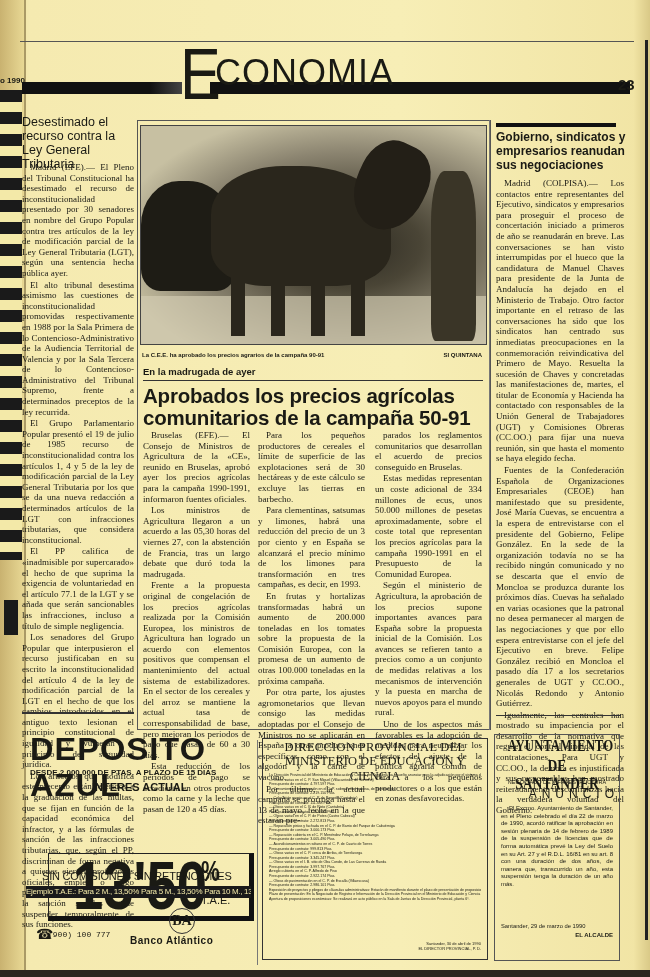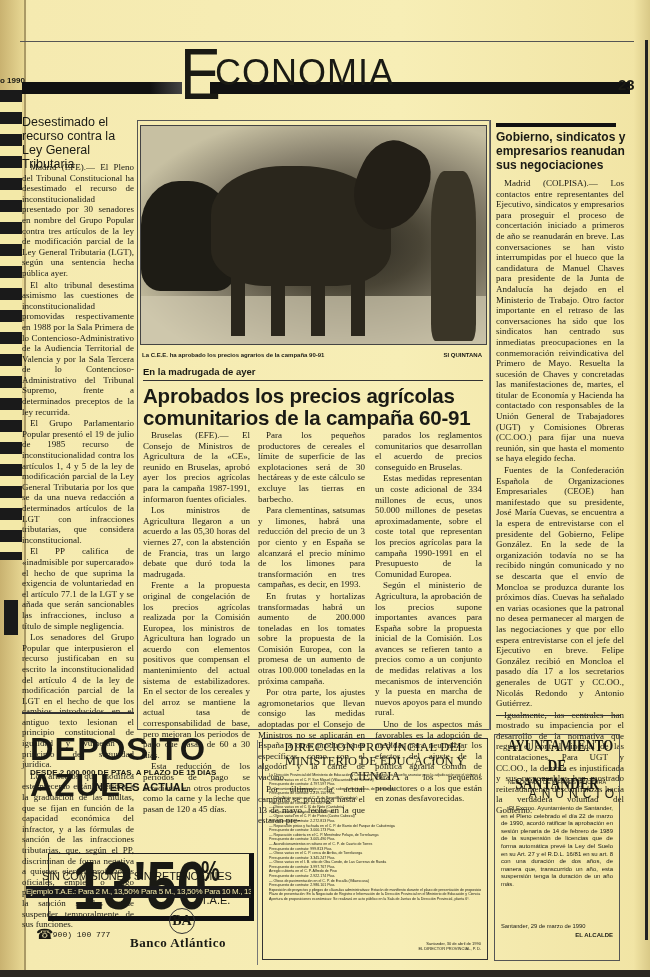--- a/index.html
+++ b/index.html
@@ -50,21 +50,21 @@
   .ad1 .int{position:absolute;left:70px;top:51px;font-family:"Liberation Sans",sans-serif;font-weight:bold;font-size:11px;}
   .ad1 .box{position:absolute;left:26px;top:75px;width:200px;height:62px;border:1px solid #222;border-right:5px solid #111;border-bottom:5px solid #111;margin-top:48px;}
   .ad1 .rate{position:absolute;left:24px;top:-10px;font-family:"Liberation Sans",sans-serif;font-weight:bold;font-size:68px;line-height:82px;transform:scaleX(.8);transform-origin:left;}
   .ad1 .pct{position:absolute;left:152px;top:0;font-family:"Liberation Sans",sans-serif;font-weight:bold;font-size:30px;transform:scaleX(.7);transform-origin:left;}
   .ad1 .tae{position:absolute;left:152px;top:40px;font-family:"Liberation Sans",sans-serif;font-size:11px;}
   .ad1 .sin{position:absolute;left:20px;top:140px;font-family:"Liberation Sans",sans-serif;font-size:11px;letter-spacing:-.2px;}
   .ad1 .bar{position:absolute;left:4px;top:156px;width:225px;height:12px;background:#1a1a1a;color:#f3e9a8;font-family:"Liberation Sans",sans-serif;font-size:8px;line-height:12px;white-space:nowrap;overflow:hidden;letter-spacing:-.3px;}
   .ad1 .logo{position:absolute;left:147px;top:178px;width:24px;height:24px;border:1px solid #333;border-radius:50%;font-family:"Liberation Serif",serif;font-weight:bold;font-size:14px;line-height:24px;text-align:center;}
   .ad1 .phone-icon{position:absolute;left:14px;top:196px;font-size:14px;}
   .ad1 .phone{position:absolute;left:26px;top:200px;font-family:Liberation Mono, monospace;font-size:8px;}
-  .ad1 .bank{position:absolute;left:108px;top:205px;font-family:Liberation Serif, serif;font-weight:bold;font-size:13px;letter-spacing:.5px;}
+  .ad1 .bank{position:absolute;left:108px;top:205px;font-family:Liberation Sans, sans-serif;font-weight:bold;font-size:10px;letter-spacing:.5px;}
   .vsep1{position:absolute;left:257px;top:740px;width:1px;height:225px;background:#777;}
   
   .ad2{position:absolute;left:262px;top:738px;width:224px;height:220px;border:1px solid #333;}
   .ad2 .t1{position:absolute;left:0;top:1px;width:224px;text-align:center;font-family:"Liberation Serif",serif;font-size:12.5px;letter-spacing:.3px;}
   .ad2 .t2{position:absolute;left:0;top:15px;width:224px;text-align:center;font-family:"Liberation Serif",serif;font-size:12.5px;}
   .ad2 .body{position:absolute;left:6px;top:34px;width:212px;font-family:"Liberation Sans",sans-serif;font-size:3.6px;line-height:4.6px;}
   .ad2 .body div{white-space:nowrap;overflow:hidden;}
   .ad2 .sig{position:absolute;right:6px;bottom:8px;text-align:right;font-family:"Liberation Sans",sans-serif;font-size:4px;line-height:5px;}
   
   .ad3{position:absolute;left:494px;top:734px;width:124px;height:225px;border:1px solid #555;}
@@ -113,24 +113,24 @@
     <div class="head"></div>
     <div class="legs"></div>
     <div class="man"></div>
   </div>
   <div class="caption">
     <span>La C.E.E. ha aprobado los precios agrarios de la campaña 90-91</span>
     <span>SI QUINTANA</span>
   </div>
   <div class="kicker">En la madrugada de ayer</div>
   <div class="kicker-rule"></div>
-  <div class="headline">Aprobados los precios agrícolas comunitarios de la campaña 60-91</div>
+  <div class="headline">Aprobados los precios agrícolas comunitarios de la campaña 50-91</div>
 
   <div class="col art-c1">
-    <p>Bruselas (EFE).— El Consejo de Ministros de Agricultura de la «CE», reunido en Bruselas, aprobó ayer los precios agrícolas para la campaña 1987-1991, informaron fuentes oficiales.</p>
+    <p>Bruselas (EFE).— El Consejo de Ministros de Agricultura de la «CE», reunido en Bruselas, aprobó ayer los precios agrícolas para la campaña 1990-1991, informaron fuentes oficiales.</p>
     <p>Los ministros de Agricultura llegaron a un acuerdo a las 05,30 horas del viernes 27, con la abstención de Francia, tras un largo debate que duró toda la madrugada.</p>
     <p>Frente a la propuesta original de congelación de los precios agrícolas realizada por la Comisión Europea, los ministros de Agricultura han logrado un acuerdo con elementos positivos que compensan el mantenimiento del actual sistema de estabilizadores. En el sector de los cereales y del arroz se mantiene la actual tasa de corresponsabilidad de base, pero mejoran los periodos de pago que pasan de 60 a 30 días.</p>
     <p>Esta reducción de los periodos de pago se acrecienta en otros productos como la carne y la leche que pasan de 120 a 45 días.</p>
   </div>
   <div class="col art-c2">
     <p>Para los pequeños productores de cereales el límite de superficie de las explotaciones será de 30 hectáreas y de este cálculo se excluye las tierras en barbecho.</p>
     <p>Para clementinas, satsumas y limones, habrá una reducción del precio de un 3 por ciento y en España se alcanzará el precio mínimo de los limones para transformación en tres campañas, es decir, en 1993.</p>
     <p>En frutas y hortalizas transformadas habrá un aumento de 200.000 toneladas en los tomates sobre la propuesta de la Comisión Europea, con la promesa de un aumento de otras 100.000 toneladas en la próxima campaña.</p>
     <p>Por otra parte, los ajustes agromonetarios que llevan consigo las medidas adoptadas por el Consejo de Ministros no se aplicarán en España a otras producciones específicas como son el algodón y la carne de vacuno.</p>
     <p>Por último, la actual campaña se prorroga hasta el 13 de mayo, fecha en la que estarán pre-</p>

